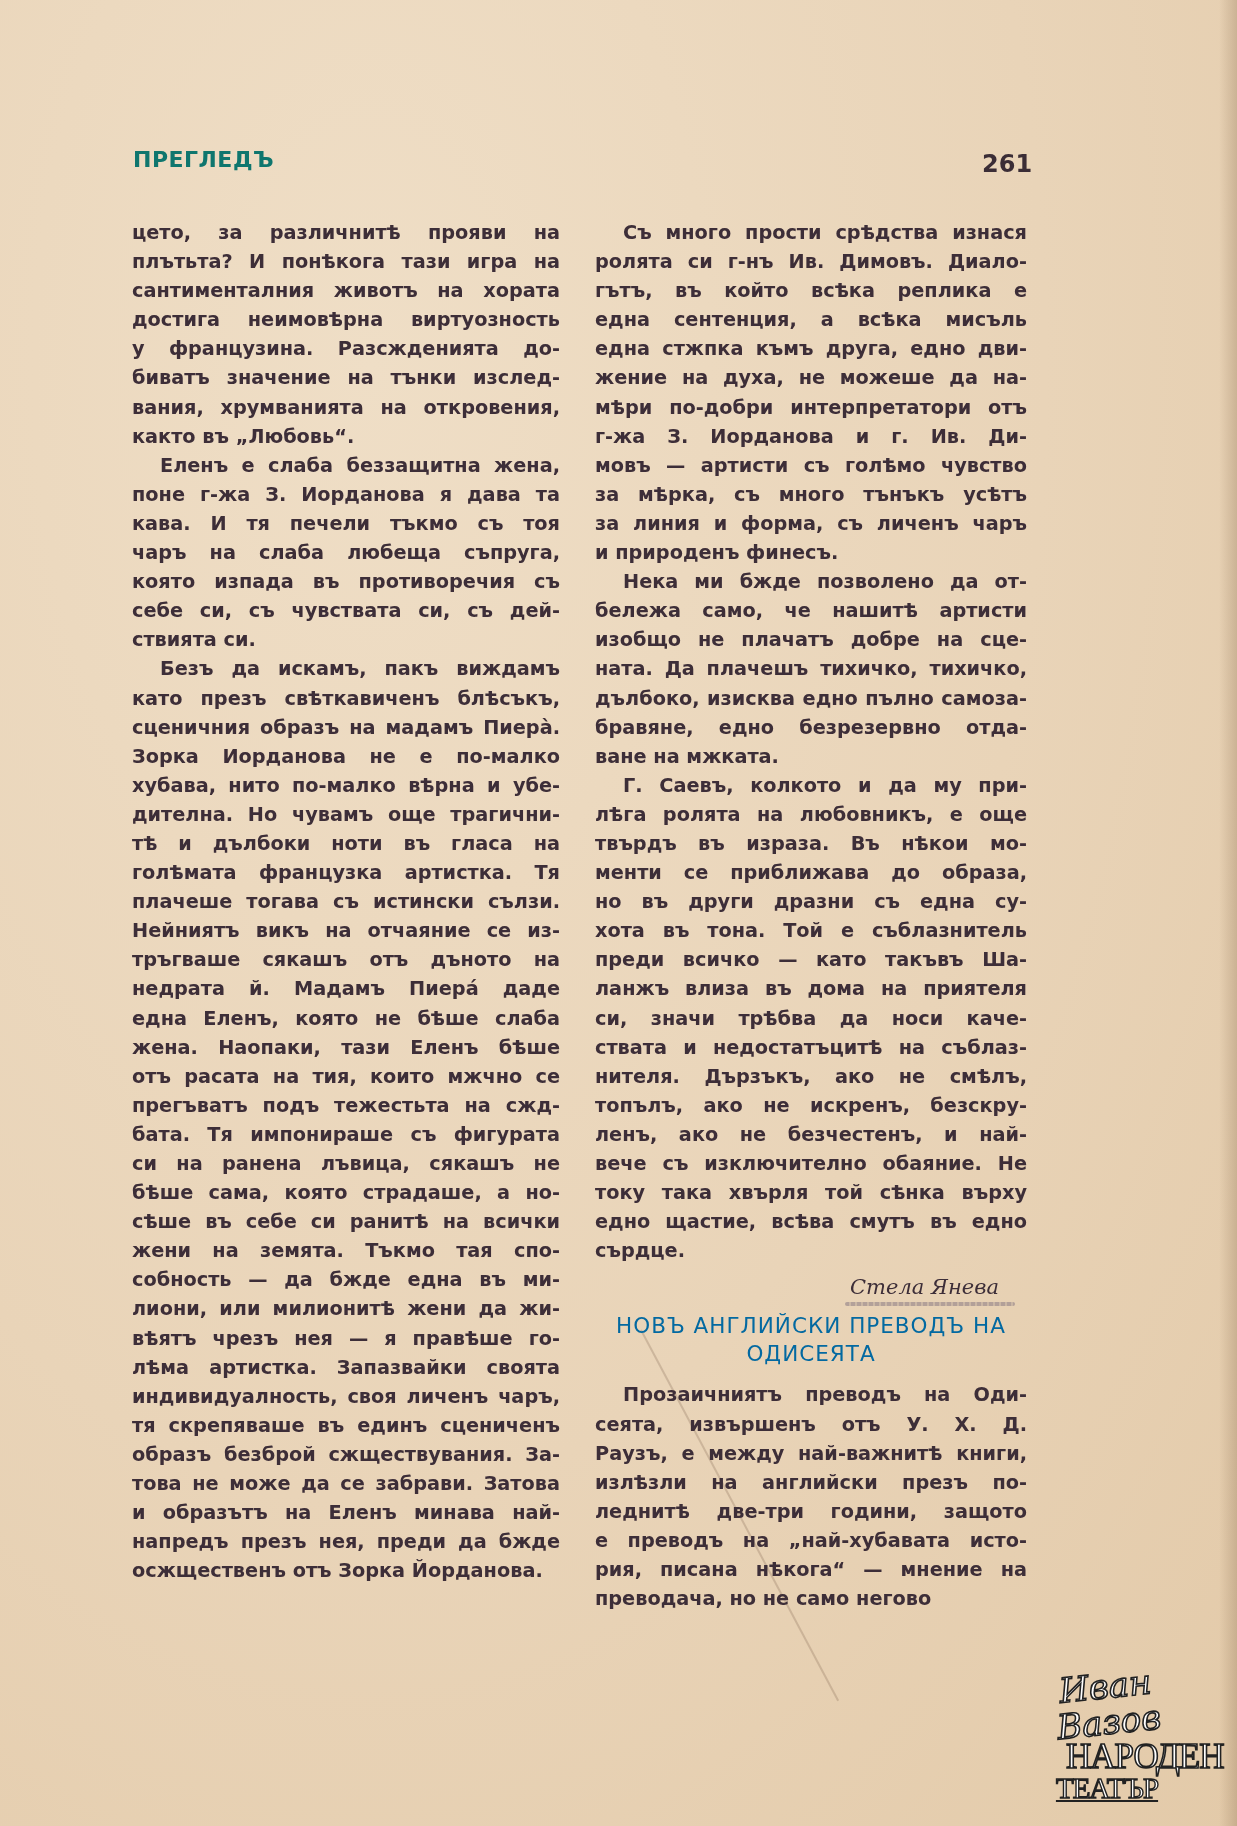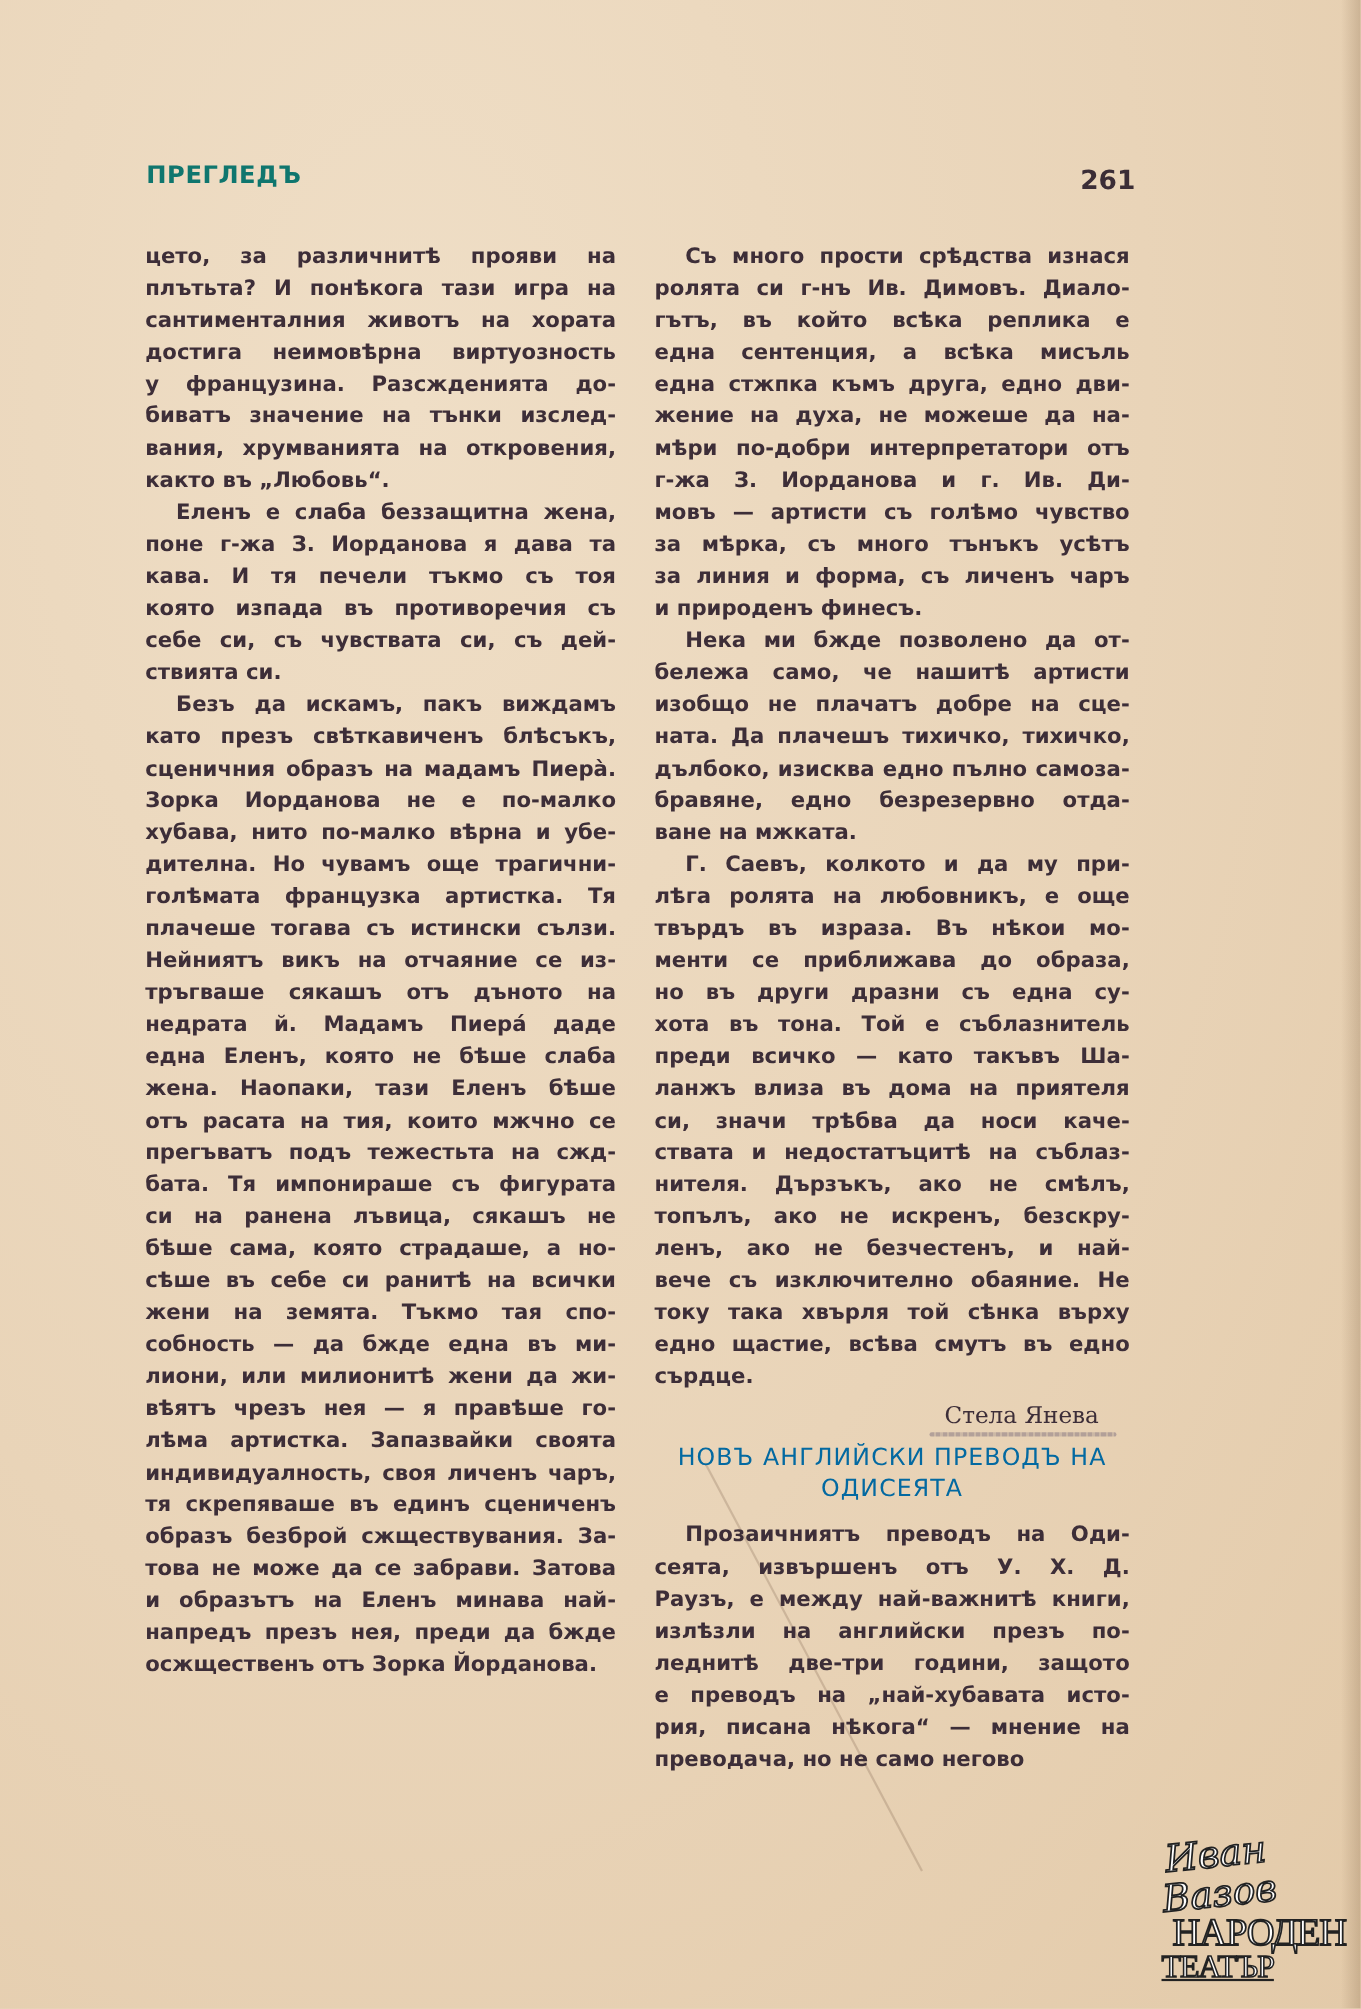--- a/index.html
+++ b/index.html
@@ -28,21 +28,21 @@
       font-size: 19.3px; line-height: 29.1px; font-weight: bold;
       color: #3d2e38;
     }
     .col.left { left: 132px; }
     .col.right { left: 595px; width: 432px; }
     .col p { margin: 0; text-align: justify; text-align-last: auto; }
     .col p .ln { display: block; text-align: justify; text-align-last: justify; white-space: nowrap; }
     .col p .ln.last { text-align-last: left; }
     .indent { padding-left: 28px; }
     .signature {
-      text-align: right; font-family: "DejaVu Serif", serif; 
+      text-align: right; font-family: "DejaVu Serif", serif; font-style: italic;
       font-weight: normal; font-size: 21px; padding-right: 28px; margin-top: 8px;
     }
     .sig-rule {
       height: 4px; width: 170px; margin: 0 0 6px 250px;
       background: repeating-linear-gradient(90deg, #8f7f86 0 4px, #b7a59a 4px 6px);
       opacity: 0.6; border-radius: 2px;
     }
     .section-title {
       text-align: center; font-weight: normal; font-size: 21.5px; line-height: 28px;
       letter-spacing: 1px; margin: 6px 0 12px 0; color: #0369a1;
@@ -84,31 +84,33 @@
       <span class="ln">достига неимовѣрна виртуозность</span>
       <span class="ln">у французина. Разсжденията до-</span>
       <span class="ln">биватъ значение на тънки изслед-</span>
       <span class="ln">вания, хрумванията на откровения,</span>
       <span class="ln last">както въ „Любовь“.</span>
     </p>
     <p>
       <span class="ln indent">Еленъ е слаба беззащитна жена,</span>
       <span class="ln">поне г-жа З. Иорданова я дава та</span>
       <span class="ln">кава. И тя печели тъкмо съ тоя</span>
+      <span class="ln">чаръ на слаба любеща съпруга,</span>
       <span class="ln">която изпада въ противоречия съ</span>
       <span class="ln">себе си, съ чувствата си, съ дей-</span>
       <span class="ln last">ствията си.</span>
     </p>
     <p>
       <span class="ln indent">Безъ да искамъ, пакъ виждамъ</span>
       <span class="ln">като презъ свѣткавиченъ блѣсъкъ,</span>
       <span class="ln">сценичния образъ на мадамъ Пиерà.</span>
       <span class="ln">Зорка Иорданова не е по-малко</span>
       <span class="ln">хубава, нито по-малко вѣрна и убе-</span>
       <span class="ln">дителна. Но чувамъ още трагични-</span>
+      <span class="ln">тѣ и дълбоки ноти въ гласа на</span>
       <span class="ln">голѣмата французка артистка. Тя</span>
       <span class="ln">плачеше тогава съ истински сълзи.</span>
       <span class="ln">Нейниятъ викъ на отчаяние се из-</span>
       <span class="ln">тръгваше сякашъ отъ дъното на</span>
       <span class="ln">недрата й. Мадамъ Пиерá даде</span>
       <span class="ln">една Еленъ, която не бѣше слаба</span>
       <span class="ln">жена. Наопаки, тази Еленъ бѣше</span>
       <span class="ln">отъ расата на тия, които мжчно се</span>
       <span class="ln">прегъватъ подъ тежестьта на сжд-</span>
       <span class="ln">бата. Тя импонираше съ фигурата</span>

